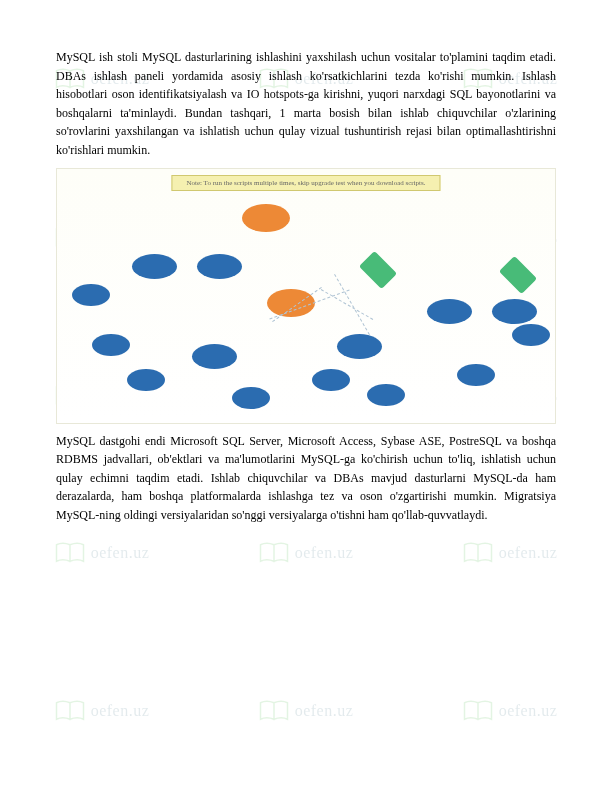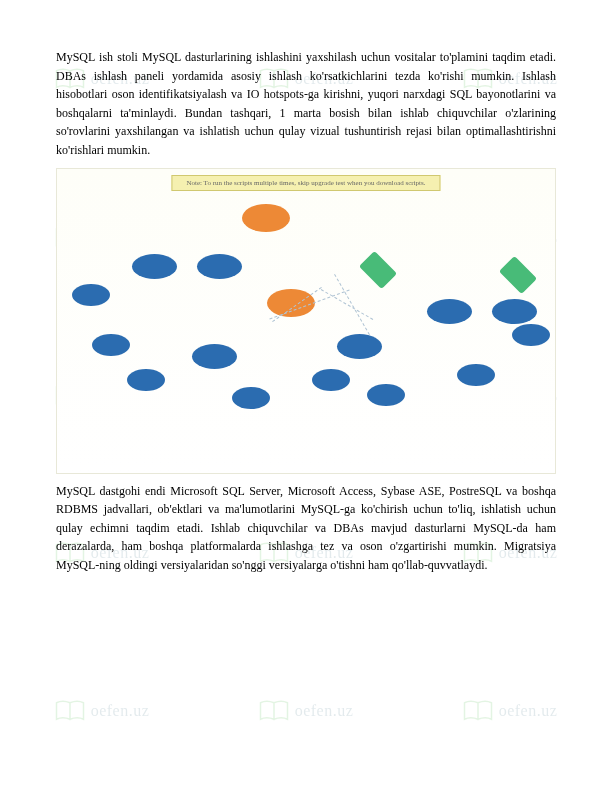--- a/index.html
+++ b/index.html
@@ -58,21 +58,21 @@
     }
     .paragraph {
       font-size: 12px;
       line-height: 1.55;
       color: #000;
       text-align: justify;
       margin-bottom: 8px;
     }
     .diagram-container {
       width: 100%;
-      height: 306px;
+      height: 256px;
       margin: 6px 0 8px 0;
       position: relative;
       background: linear-gradient(to bottom, #fefef8 0%, #ffffff 100%);
       border: 1px solid #e8e8d8;
     }
     .diagram-title {
       position: absolute;
       top: 6px;
       left: 50%;
       transform: translateX(-50%);

